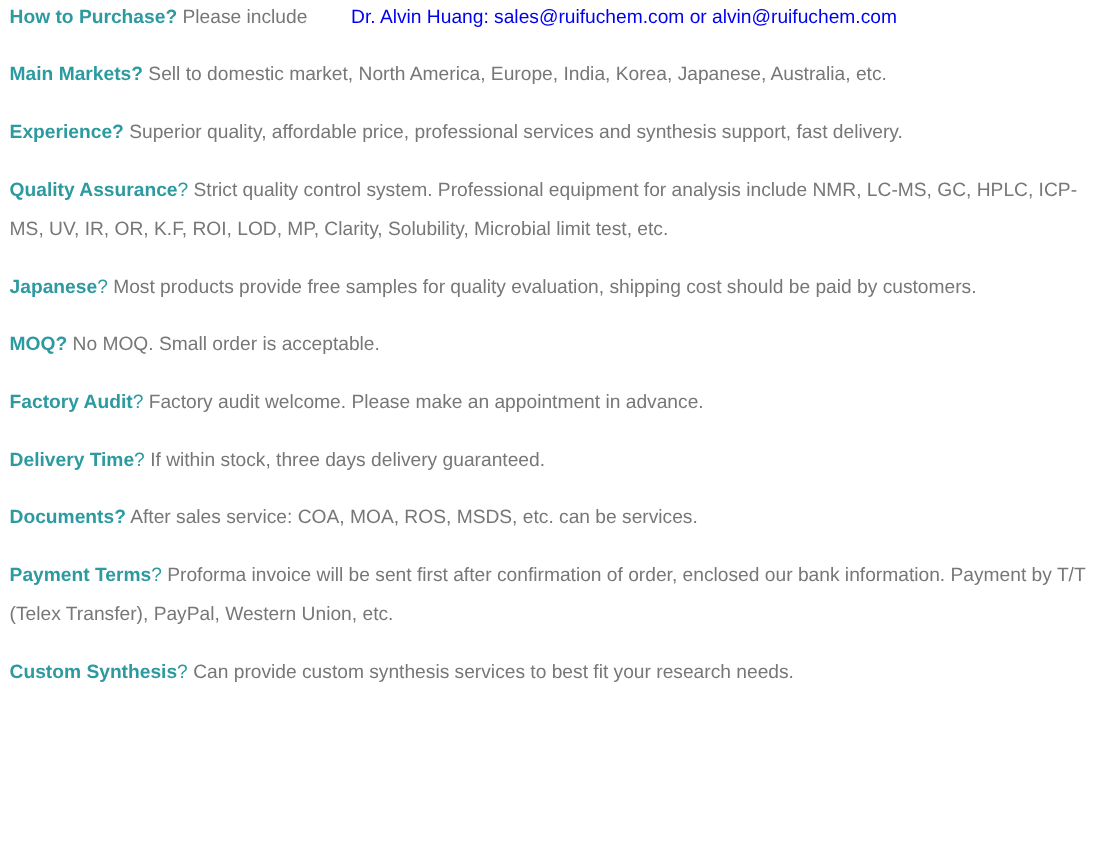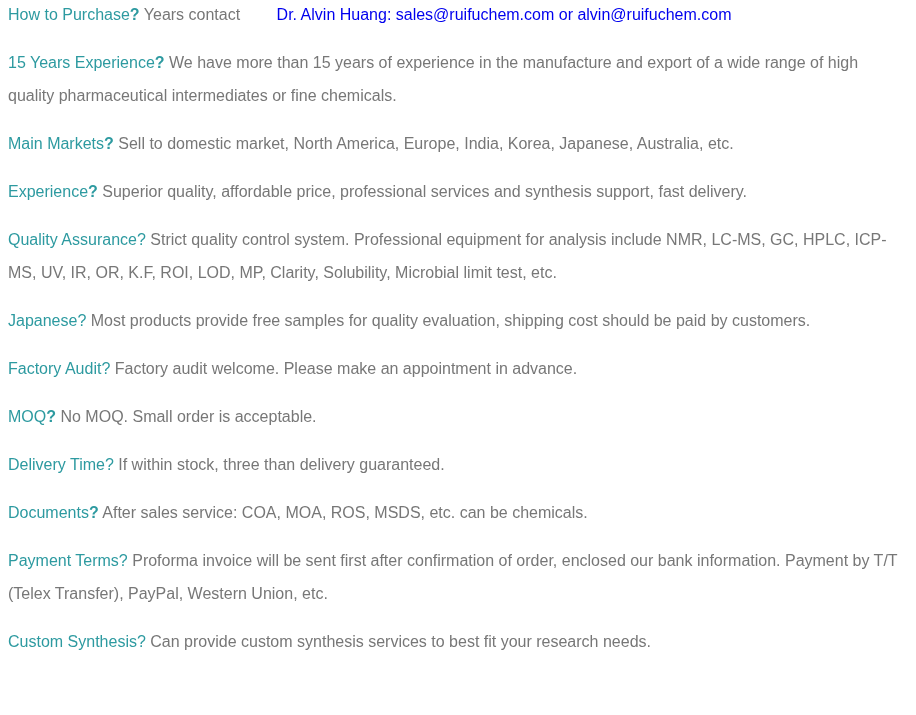--- a/index.html
+++ b/index.html
@@ -21,45 +21,44 @@
     font-size: 16px;
     line-height: 33px;
     color: #777777;
     font-weight: normal;
   }
   .faq-item:first-child {
     margin-top: -2px;
   }
   .q {
     color: #2d9aa0;
-    font-weight: normal;
+    font-weight: bold;
   }
   .qm {
     color: #2d9aa0;
     font-weight: normal;
   }
   .qm.bold {
     font-weight: bold;
   }
   .contact-link {
     color: #0000ee;
     text-decoration: none;
     cursor: pointer;
     padding-left: 32px;
   }
 </style>
 </head>
 <body>
 
 <div class="faq-list">
-    <p class="faq-item"><strong class="q">How to Purchase</strong><span class="qm bold">?</span> <span>Years contact </span><a class="contact-link">Dr. Alvin Huang: sales@ruifuchem.com or alvin@ruifuchem.com</a></p>
-    <p class="faq-item"><strong class="q">15 Years Experience</strong><span class="qm bold">?</span> <span>We have more than 15 years of experience in the manufacture and export of a wide range of high quality pharmaceutical intermediates or fine chemicals.</span></p>
+    <p class="faq-item"><strong class="q">How to Purchase</strong><span class="qm bold">?</span> <span>Please include </span><a class="contact-link">Dr. Alvin Huang: sales@ruifuchem.com or alvin@ruifuchem.com</a></p>
     <p class="faq-item"><strong class="q">Main Markets</strong><span class="qm bold">?</span> <span>Sell to domestic market, North America, Europe, India, Korea, Japanese, Australia, etc.</span></p>
     <p class="faq-item"><strong class="q">Experience</strong><span class="qm bold">?</span> <span>Superior quality, affordable price, professional services and synthesis support, fast delivery.</span></p>
     <p class="faq-item"><strong class="q">Quality Assurance</strong><span class="qm">?</span> <span>Strict quality control system. Professional equipment for analysis include NMR, LC-MS, GC, HPLC, ICP-MS, UV, IR, OR, K.F, ROI, LOD, MP, Clarity, Solubility, Microbial limit test, etc.</span></p>
     <p class="faq-item"><strong class="q">Japanese</strong><span class="qm">?</span> <span>Most products provide free samples for quality evaluation, shipping cost should be paid by customers.</span></p>
+    <p class="faq-item"><strong class="q">MOQ</strong><span class="qm bold">?</span> <span>No MOQ. Small order is acceptable.</span></p>
     <p class="faq-item"><strong class="q">Factory Audit</strong><span class="qm">?</span> <span>Factory audit welcome. Please make an appointment in advance.</span></p>
-    <p class="faq-item"><strong class="q">MOQ</strong><span class="qm bold">?</span> <span>No MOQ. Small order is acceptable.</span></p>
-    <p class="faq-item"><strong class="q">Delivery Time</strong><span class="qm">?</span> <span>If within stock, three than delivery guaranteed.</span></p>
-    <p class="faq-item"><strong class="q">Documents</strong><span class="qm bold">?</span> <span>After sales service: COA, MOA, ROS, MSDS, etc. can be chemicals.</span></p>
+    <p class="faq-item"><strong class="q">Delivery Time</strong><span class="qm">?</span> <span>If within stock, three days delivery guaranteed.</span></p>
+    <p class="faq-item"><strong class="q">Documents</strong><span class="qm bold">?</span> <span>After sales service: COA, MOA, ROS, MSDS, etc. can be services.</span></p>
     <p class="faq-item"><strong class="q">Payment Terms</strong><span class="qm">?</span> <span>Proforma invoice will be sent first after confirmation of order, enclosed our bank information. Payment by T/T (Telex Transfer), PayPal, Western Union, etc.</span></p>
     <p class="faq-item"><strong class="q">Custom Synthesis</strong><span class="qm">?</span> <span>Can provide custom synthesis services to best fit your research needs.</span></p>
   </div>
 
 </body></html>

